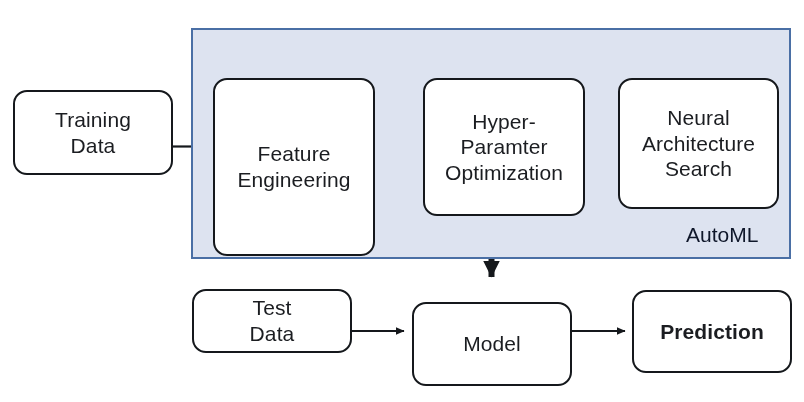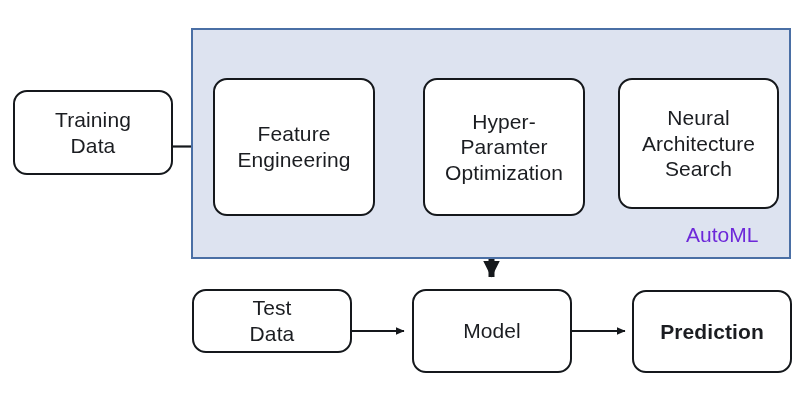--- a/index.html
+++ b/index.html
@@ -45,21 +45,21 @@
     white-space: pre-line;
   }
   .group-panel {
     position: absolute;
     box-sizing: border-box;
     z-index: 1;
   }
   .group-label {
     position: absolute;
     z-index: 4;
-    color: #6d28d9;
+    color: #0f172a;
     font-size: 21px;
     line-height: 1.2;
     white-space: nowrap;
   }
 </style>
 </head>
 <body>
 
 <div id="canvas">
 
@@ -103,21 +103,21 @@
     <g>
       <line x1="572" y1="331" x2="625" y2="331" stroke="#15181c" stroke-width="2.2" marker-end="url(#ah)"></line>
     </g>
   </svg>
 
   <div class="node" style="left:13px; top:90px; width:160px; height:85px;">
     <span class="node-label">Training
 Data</span>
   </div>
 
-  <div class="node" style="left:213px; top:78px; width:162px; height:138px;">
+  <div class="node" style="left:213px; top:78px; width:162px; height:178px;">
     <span class="node-label">Feature
 Engineering</span>
   </div>
 
   <div class="node" style="left:423px; top:78px; width:162px; height:138px;">
     <span class="node-label">Hyper-
 Paramter
 Optimization</span>
   </div>
 
@@ -125,21 +125,21 @@
     <span class="node-label">Neural
 Architecture
 Search</span>
   </div>
 
   <div class="node" style="left:192px; top:289px; width:160px; height:64px;">
     <span class="node-label">Test
 Data</span>
   </div>
 
-  <div class="node" style="left:412px; top:289px; width:160px; height:84px;">
+  <div class="node" style="left:412px; top:302px; width:160px; height:84px;">
     <span class="node-label">Model</span>
   </div>
 
   <div class="node" style="left:632px; top:290px; width:160px; height:83px;font-weight:bold;">
     <span class="node-label">Prediction</span>
   </div>
 
 </div>
 
 </body></html>

